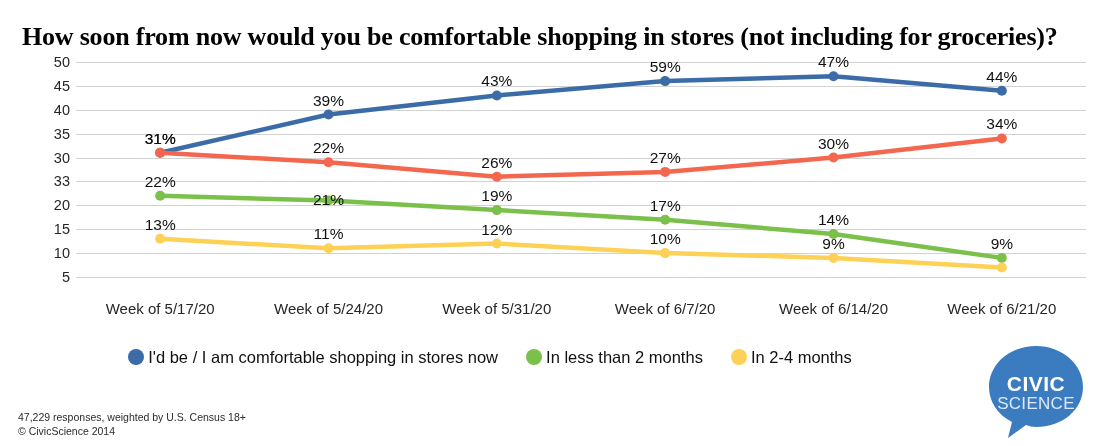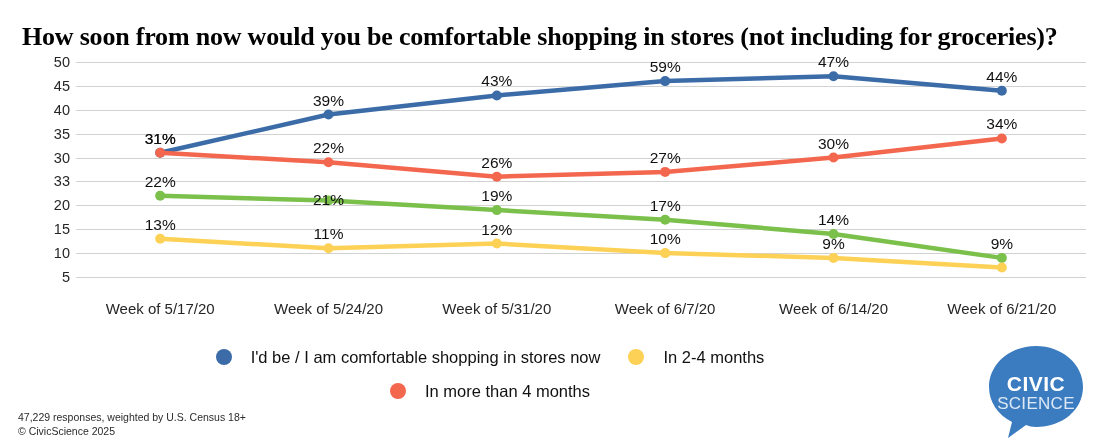--- a/index.html
+++ b/index.html
@@ -113,21 +113,21 @@
   .legend-row {
     display: flex;
     align-items: center;
     justify-content: center;
     gap: 10px;
     height: 34px;
   }
   .legend-item {
     display: flex;
     align-items: center;
-    gap: 19px;
+    gap: 4px;
     margin: 0 9px;
   }
   .legend-dot {
     width: 16px;
     height: 16px;
     border-radius: 50%;
     flex: 0 0 auto;
   }
   .legend-text {
     font-size: 16.5px;
@@ -252,35 +252,33 @@
     </div>
 </div>
 
 <div id="legend">
   <div class="legend-row" id="legend-row-1">
       <div class="legend-item">
         <span class="legend-dot" style="background: rgb(60, 108, 168);"></span>
         <span class="legend-text">I'd be / I am comfortable shopping in stores now</span>
       </div>
       <div class="legend-item">
+        <span class="legend-dot" style="background: rgb(122, 192, 75);"></span>
+        <span class="legend-text">In less than 2 months</span>
+      </div>
+      <div class="legend-item">
         <span class="legend-dot" style="background: rgb(252, 209, 85);"></span>
         <span class="legend-text">In 2-4 months</span>
       </div>
     </div>
-  <div class="legend-row" id="legend-row-2">
-      <div class="legend-item">
-        <span class="legend-dot" style="background: rgb(244, 103, 79);"></span>
-        <span class="legend-text">In more than 4 months</span>
-      </div>
-    </div>
 </div>
 
 <div id="footnote">
   <div>47,229 responses, weighted by U.S. Census 18+</div>
-  <div>© CivicScience 2025</div>
+  <div>© CivicScience 2014</div>
 </div>
 
 <div id="logo">
   <svg viewBox="0 0 104 100" width="104" height="100">
     <path d="M52 4 C26 4 5 22 5 45 C5 60 14 73 28 80 L24 96 L42 83 C45 84 48 85 52 85 C78 85 99 68 99 45 C99 22 78 4 52 4 Z" fill="#3b7cc0"></path>
     <text id="logo-t1" x="52" y="49" text-anchor="middle" fill="#ffffff" font-family="Liberation Sans, sans-serif" font-size="21" font-weight="bold" letter-spacing="0.5">CIVIC</text>
     <text id="logo-t2" x="52" y="67" text-anchor="middle" fill="#dce8f5" font-family="Liberation Sans, sans-serif" font-size="17" letter-spacing="0.3">SCIENCE</text>
   </svg>
 </div>
 

